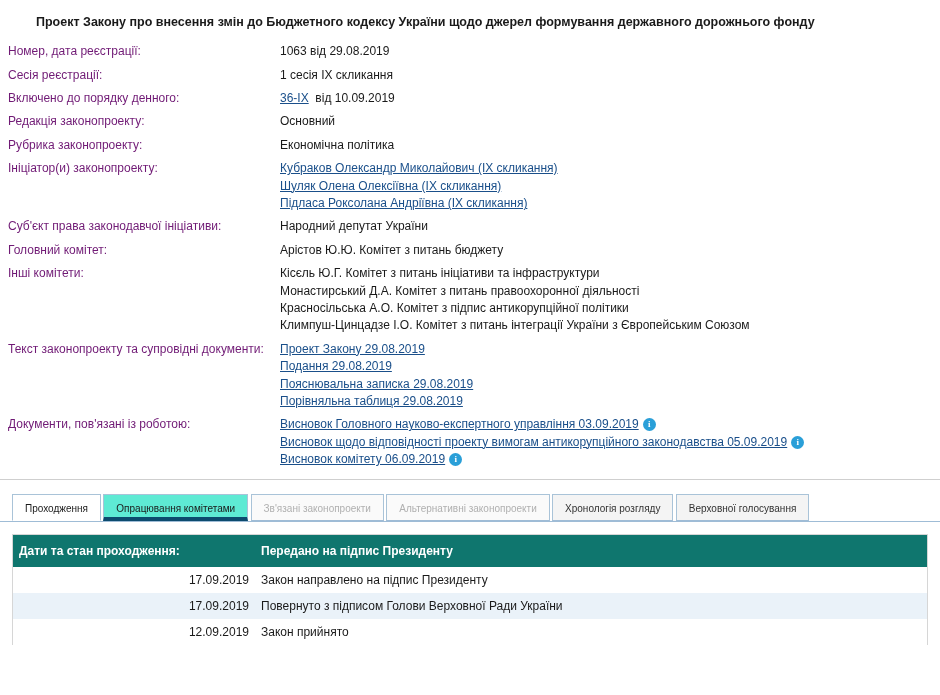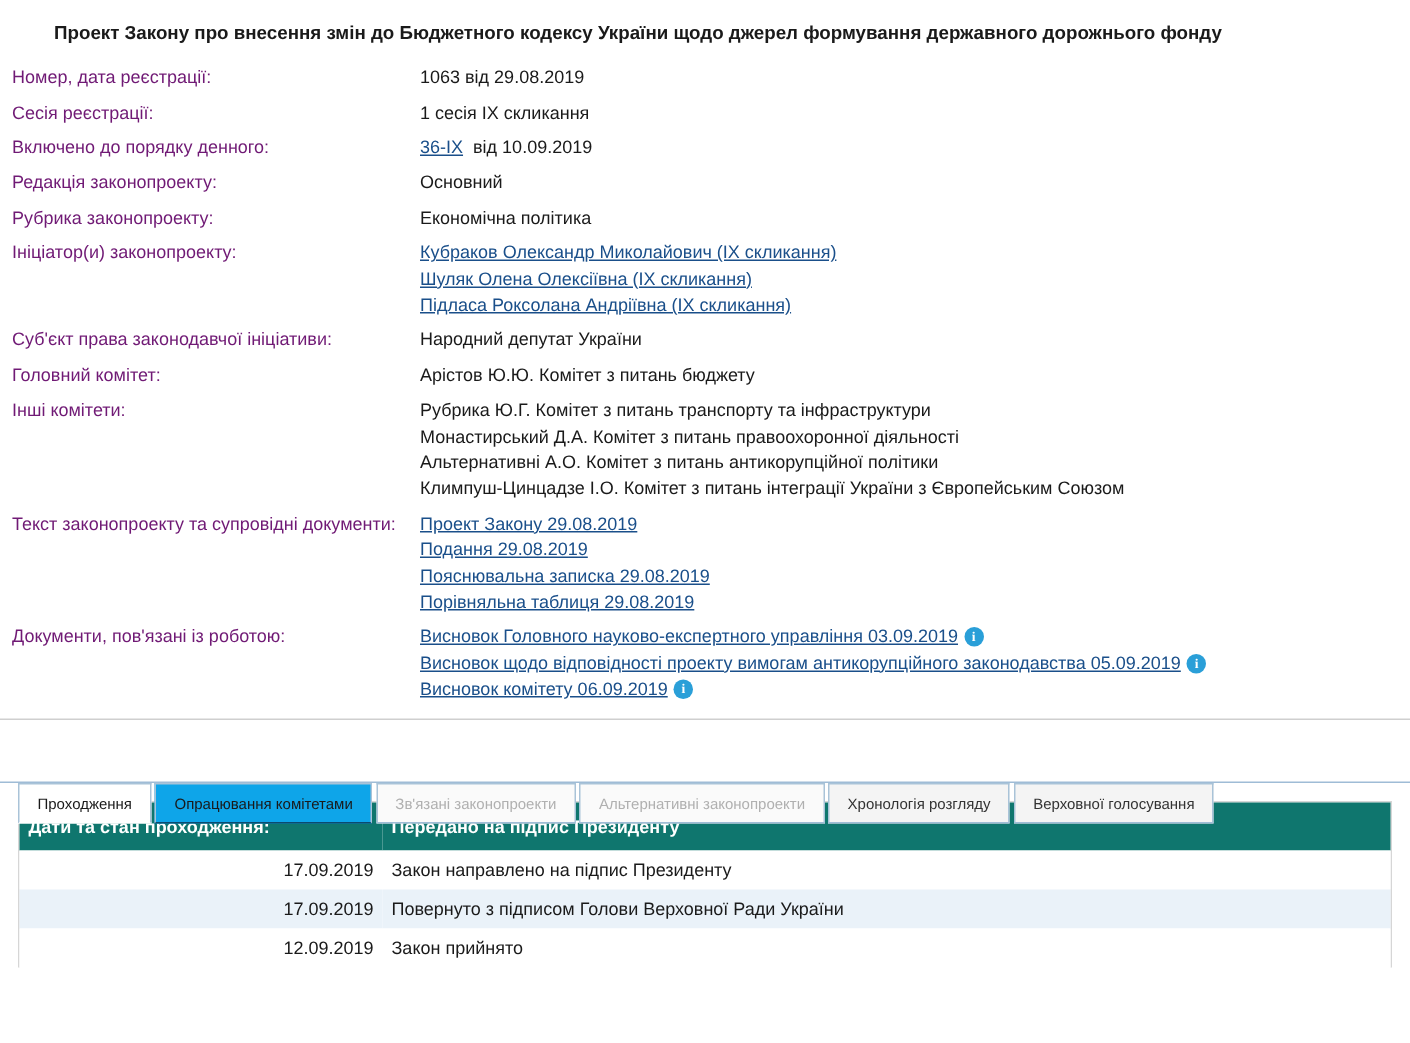--- a/index.html
+++ b/index.html
@@ -112,25 +112,24 @@
     vertical-align: bottom;
     cursor: pointer;
   }
   .tab.active {
     background: #ffffff;
     border-bottom: 1px solid #ffffff;
     color: #1a1a1a;
     z-index: 2;
   }
   .tab.selected-bold {
-    background: #0ea5e9;
-    border-bottom: 1px solid #0c4a6e;
+    background: #5eead4;
+    border-bottom: 4px solid #0c4a6e;
     font-weight: normal;
     color: #1a1a1a;
-    margin-top: 28px;
   }
   .tab.disabled {
     color: #b0b0b0;
     background: #fafafa;
   }
   
   .grid-wrap {
     margin: 12px 12px 0 12px;
     border: 1px solid #d6d6d6;
     border-bottom: none;
@@ -214,23 +213,23 @@
       </tr>
 
       <tr>
         <td class="label">Головний комітет:</td>
         <td class="value">Арістов Ю.Ю. Комітет з питань бюджету</td>
       </tr>
 
       <tr>
         <td class="label">Інші комітети:</td>
         <td class="value">
-          <span class="row-line">Рубрика Ю.Г. Комітет з питань транспорту та інфраструктури</span>
+          <span class="row-line">Кісєль Ю.Г. Комітет з питань ініціативи та інфраструктури</span>
           <span class="row-line">Монастирський Д.А. Комітет з питань правоохоронної діяльності</span>
-          <span class="row-line">Альтернативні А.О. Комітет з питань антикорупційної політики</span>
+          <span class="row-line">Красносільська А.О. Комітет з підпис антикорупційної політики</span>
           <span class="row-line">Климпуш-Цинцадзе І.О. Комітет з питань інтеграції України з Європейським Союзом</span>
         </td>
       </tr>
 
       <tr>
         <td class="label">Текст законопроекту та супровідні документи:</td>
         <td class="value">
           <span class="row-line lnk">Проект Закону 29.08.2019</span>
           <span class="row-line lnk">Подання 29.08.2019</span>
           <span class="row-line lnk">Пояснювальна записка 29.08.2019</span>

